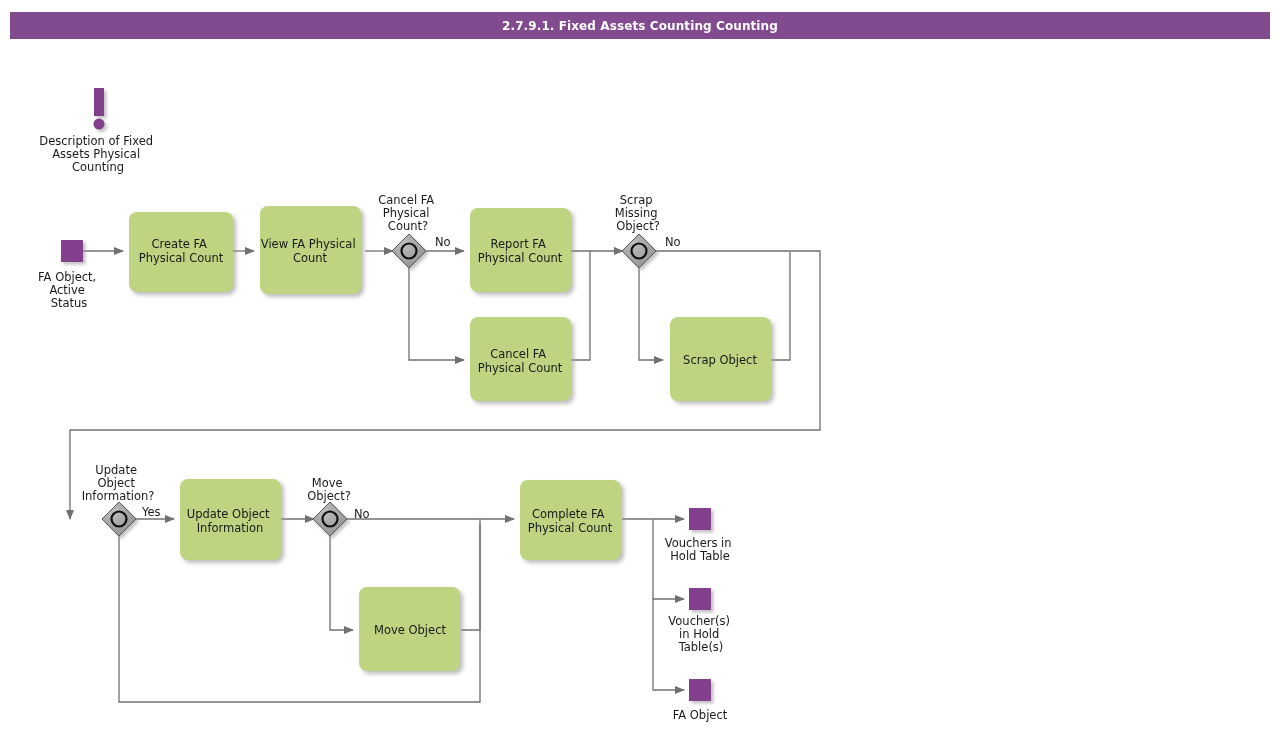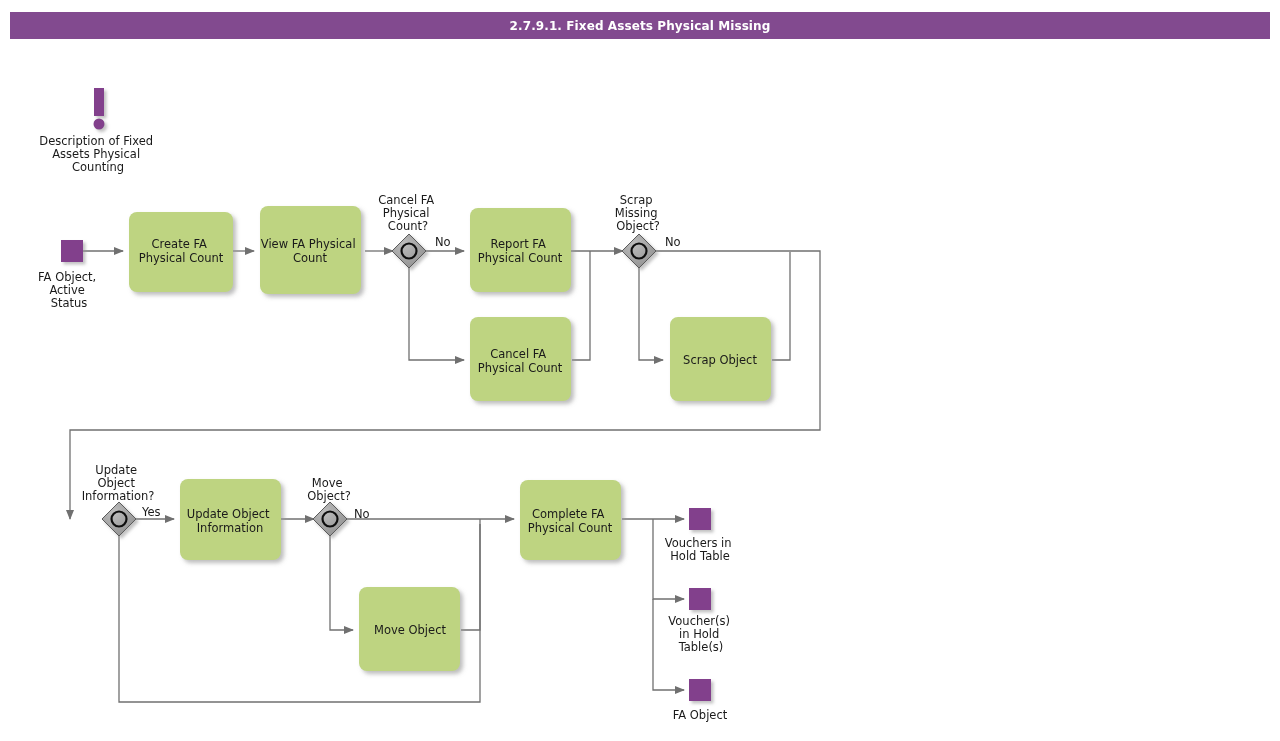--- a/index.html
+++ b/index.html
@@ -58,21 +58,21 @@
   }
   .task-rect {
     fill: #BED481;
     stroke: none;
   }
 </style>
 </head>
 <body>
 
 <div class="title-bar">
-  <span class="title-text">2.7.9.1. Fixed Assets Physical Missing</span>
+  <span class="title-text">2.7.9.1. Fixed Assets Counting Counting</span>
 </div>
 
 <svg id="canvas" viewBox="0 0 1280 741" xmlns="http://www.w3.org/2000/svg">
   <defs>
     <marker id="arrow" markerWidth="10" markerHeight="8" refX="9" refY="4" orient="auto" markerUnits="userSpaceOnUse">
       <path d="M0,0 L10,4 L0,8 Z" fill="#707070"></path>
     </marker>
     <filter id="shadow" x="-30%" y="-30%" width="180%" height="180%">
       <feDropShadow dx="3" dy="3" stdDeviation="2.2" flood-color="#9a9a9a" flood-opacity="0.65"></feDropShadow>
     </filter>

